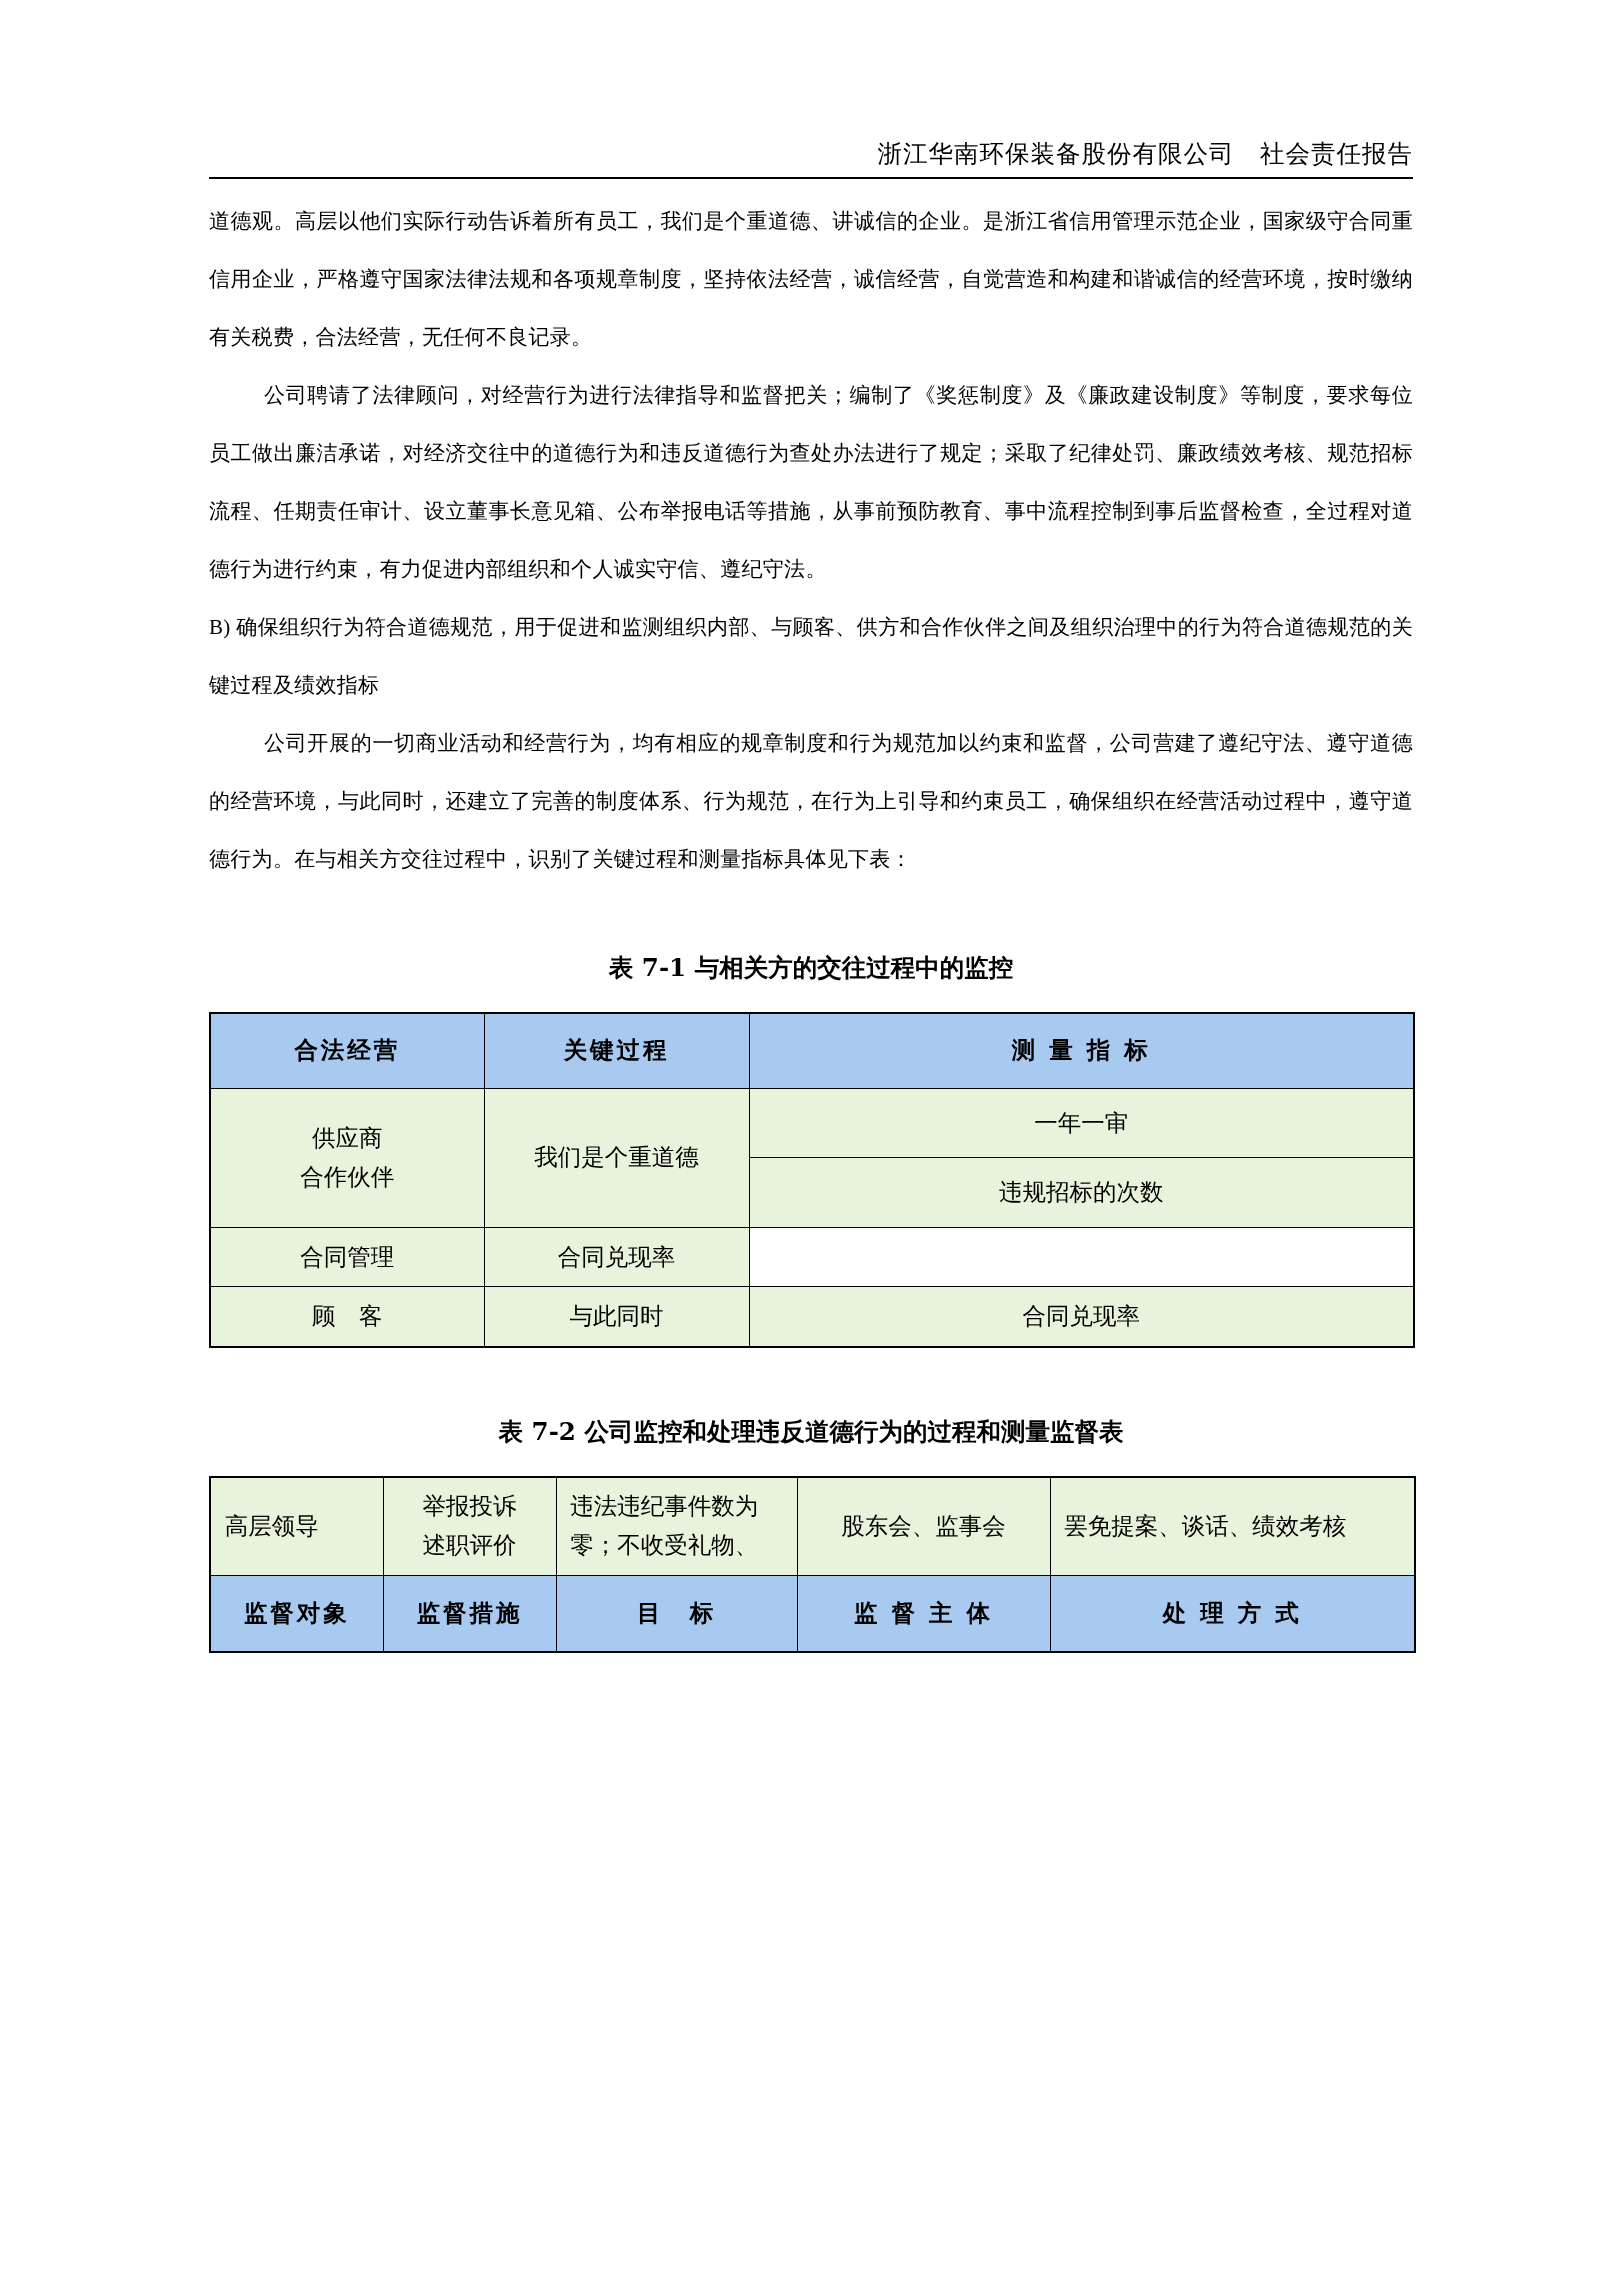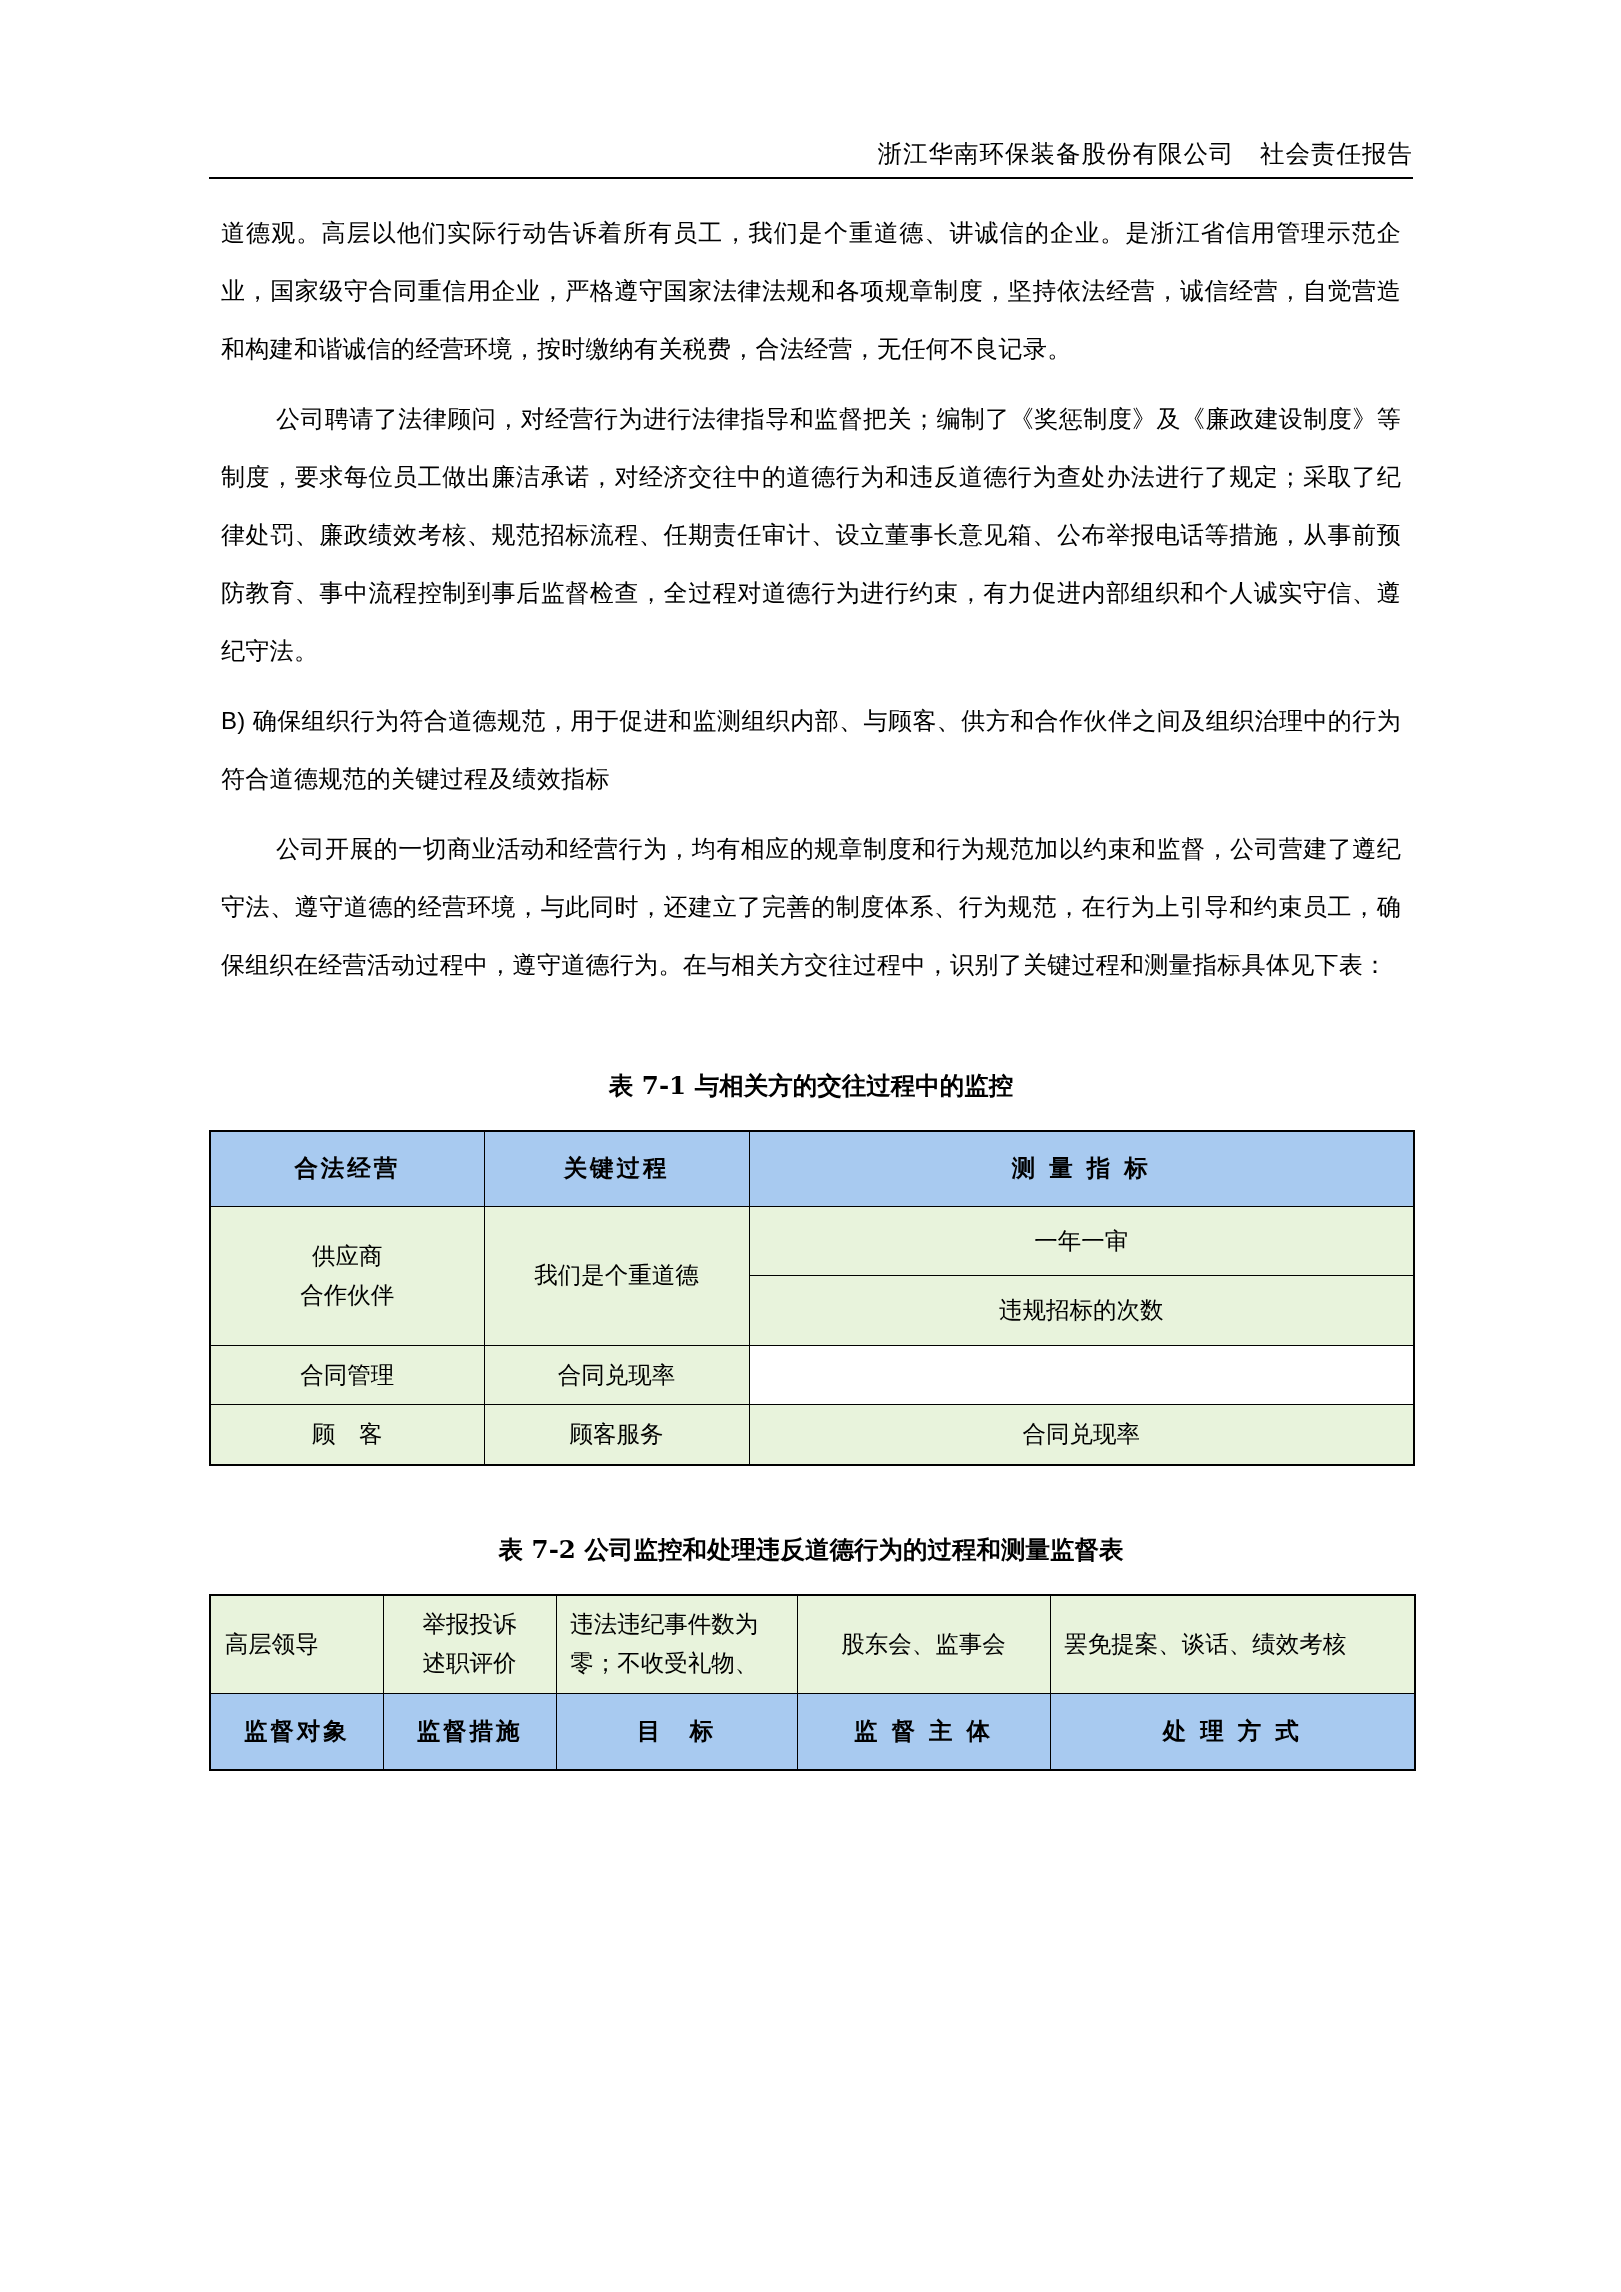--- a/index.html
+++ b/index.html
@@ -41,26 +41,26 @@
     width: 1204px;
     border-top: 2.9px solid #000;
   }
   .content {
     position: absolute;
     left: 209px;
     top: 192px;
     width: 1204px;
   }
   p.para {
-    margin: 12px;
-    font-size: 24px;
+    margin: 0;
+    font-size: 21px;
     line-height: 58px;
     text-align: justify;
     text-justify: inter-ideograph;
-    font-family: Liberation Sans, sans-serif;
+    font-family: Liberation Serif, serif;
     letter-spacing: 0.3px;
   }
   p.indent {
     text-indent: 55px;
   }
   .tbl-caption {
     margin: 8px;
     text-align: center;
     font-size: 24.5px;
     font-weight: bold;
@@ -160,21 +160,21 @@
         </tr>
         <tr>
           <td>违规招标的次数</td>
         </tr>
         <tr>
           <td>合同管理</td>
           <td>合同兑现率</td>
         </tr>
         <tr>
           <td>顾　客</td>
-          <td>顾客服务</td>
+          <td>与此同时</td>
           <td>合同兑现率</td>
         </tr>
       </tbody>
     </table>
 
     <div style="height:59px"></div>
 
     <p class="tbl-caption">
       <span class="num">表 7-2</span>
       <span>公司监控和处理违反道德行为的过程和测量监督表</span>

